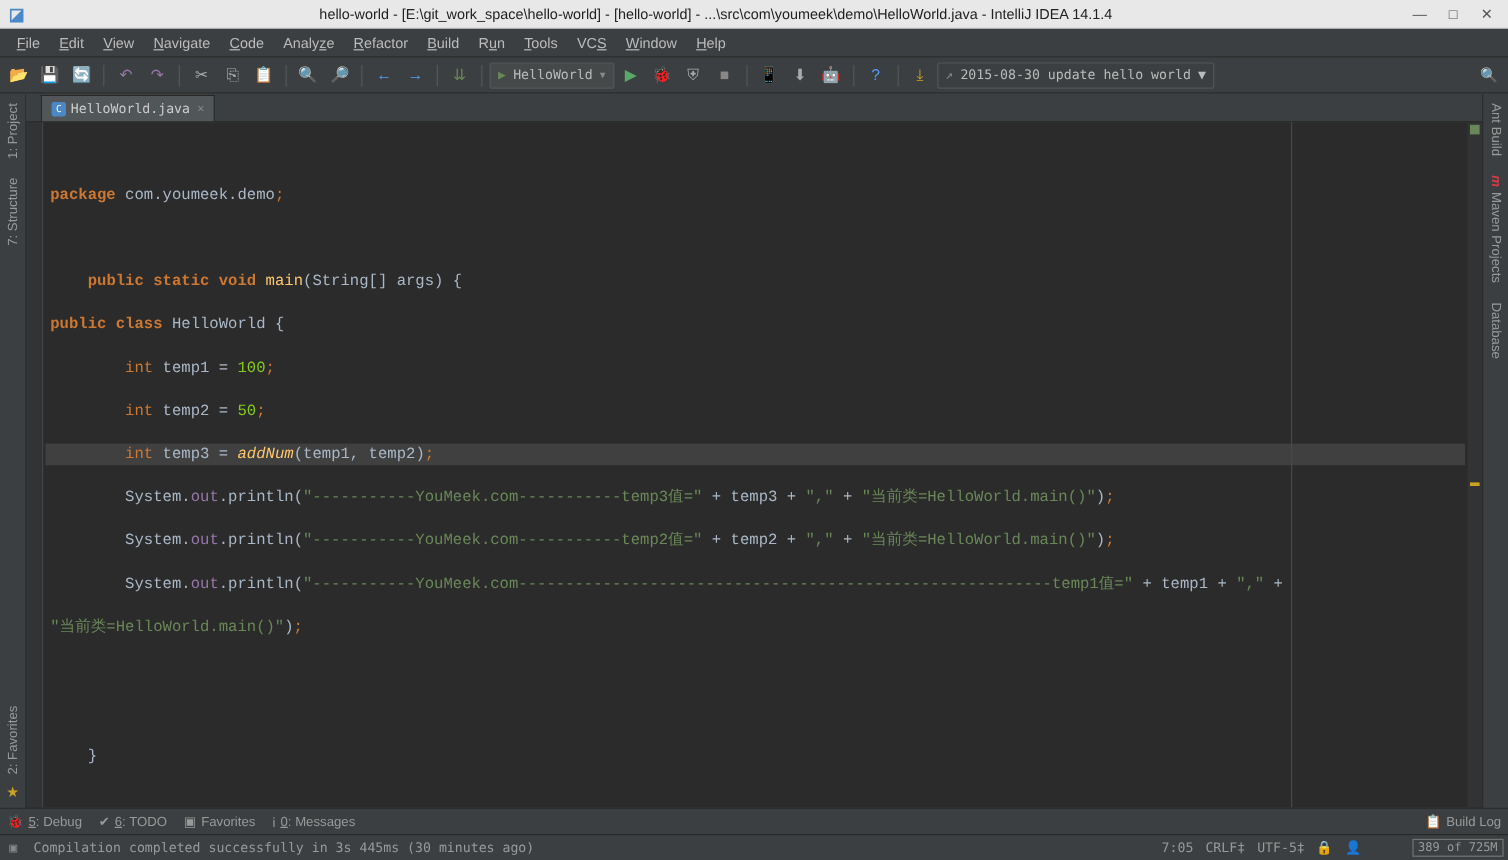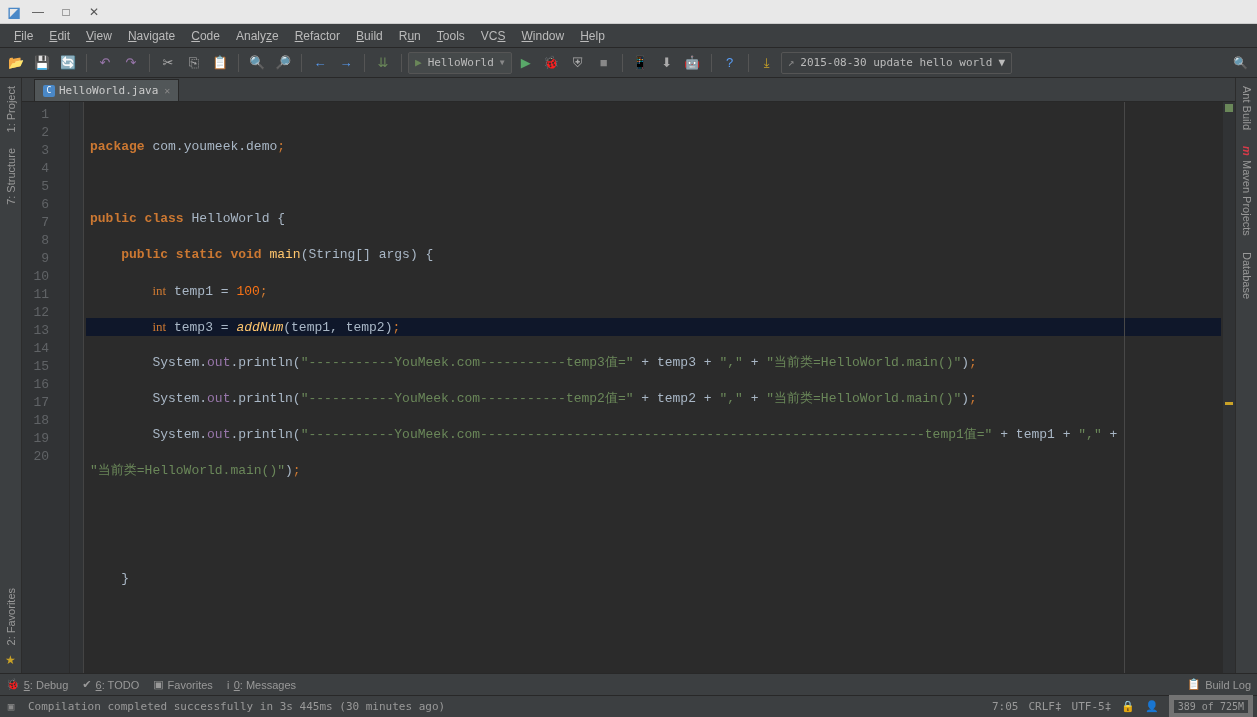--- a/index.html
+++ b/index.html
@@ -167,50 +167,50 @@
   user-select: none;
 }
 .fold-gutter {
   width: 14px;
   background: #313335;
   position: relative;
   border-right: 1px solid #444;
 }
 .code-area {
   flex: 1;
-  padding: 0 2px;
+  padding: 16px 2px;
   line-height: 18px;
   white-space: pre;
   overflow: auto;
   position: relative;
 }
 .code-area .line { height: 18px; display: block; padding-left: 4px; }
-.code-area .line.hl { background: #0f172a; }
+.code-area .line.hl { background: #404040; }
 .right-margin-line {
   position: absolute;
   top: 0; bottom: 0;
   left: 1040px;
   width: 1px;
   background: #484848;
 }
 .error-stripe {
   width: 12px;
   background: #313335;
   position: relative;
 }
 .error-stripe .marker-green { position: absolute; top: 2px; right: 2px; width: 8px; height: 8px; background: #6a8759; }
 .error-stripe .marker-yellow { position: absolute; right: 2px; width: 8px; height: 3px; background: #c9a227; }
 
 
 .kw { color: #cc7832; font-weight: bold; }
-.kw2 { color: #cc7832; font-family: Liberation Serif, serif; }
+.kw2 { color: #cc7832; }
 .cls { color: #a9b7c6; }
 .mtd { color: #ffc66d; font-style: italic; }
 .mtd2 { color: #ffc66d; }
-.num { color: #f97316; }
+.num { color: #84cc16; }
 .str { color: #6a8759; }
 .punc { color: #cc7832; }
 .op { color: #a9b7c6; }
 .ident { color: #a9b7c6; }
 .field { color: #9876aa; }
 .pkg { color: #a9b7c6; }
 
 .bottom-toolbar {
   height: 22px;
   background: #3c3f41;
@@ -235,27 +235,28 @@
   align-items: center;
   padding: 0 4px;
   gap: 10px;
   font-size: 11px;
   color: #999;
   font-family: monospace;
 }
 .statusbar .spacer { flex: 1; }
 .statusbar .sitem { display: flex; align-items: center; gap: 4px; }
 .statusbar .present-icon { width: 14px; height: 14px; display: inline-flex; align-items: center; justify-content: center; color: #888; }
-.statusbar .mem { border: 5px solid #737373; padding: 1px 4px; font-size: 10px; }
+.statusbar .mem { border: 1px solid #737373; padding: 1px 4px; font-size: 10px; margin-left: 32px; }
 </style>
 </head>
 <body>
 
 <div class="titlebar">
   <div class="logo">◪</div>
+  <div class="title">hello-world - [E:\git_work_space\hello-world] - [hello-world] - ...\src\com\youmeek\demo\HelloWorld.java - IntelliJ IDEA 14.1.4</div>
   <div class="win-btns">
     <div class="win-btn">—</div>
     <div class="win-btn">□</div>
     <div class="win-btn">✕</div>
   </div>
 </div>
 
 <div class="menubar">
   <div class="menu-item"><span class="underline">F</span>ile</div>
   <div class="menu-item"><span class="underline">E</span>dit</div>
@@ -335,49 +336,29 @@
   <div class="editor-region">
     <div class="editor-tabs">
       <div class="tab">
         <span class="file-icon">C</span>
         <span>HelloWorld.java</span>
         <span class="close">✕</span>
       </div>
     </div>
 
     <div class="editor">
-      <div class="line-numbers" id="lnums">1
-2
-3
-4
-5
-6
-7
-8
-9
-10
-11
-12
-13
-14
-15
-16
-17
-18
-19
-20
-</div>
       <div class="fold-gutter"></div>
       <div class="code-area" id="codearea">
         <div class="right-margin-line"></div>
 <span class="line"><span class="kw">package</span> <span class="pkg">com.youmeek.demo</span><span class="punc">;</span></span>
 <span class="line"></span>
+<span class="line">    <span class="kw">public static void</span> <span class="mtd2">main</span><span class="op">(String[] args) {</span></span>
 <span class="line"><span class="kw">public class</span> <span class="cls">HelloWorld</span> <span class="op">{</span></span>
-<span class="line">    <span class="kw">public static void</span> <span class="mtd2">main</span><span class="op">(String[] args) {</span></span>
 <span class="line">        <span class="kw2">int</span> <span class="ident">temp1</span> <span class="op">=</span> <span class="num">100</span><span class="punc">;</span></span>
+<span class="line">        <span class="kw2">int</span> <span class="ident">temp2</span> <span class="op">=</span> <span class="num">50</span><span class="punc">;</span></span>
 <span class="line hl">        <span class="kw2">int</span> <span class="ident">temp3</span> <span class="op">=</span> <span class="mtd">addNum</span><span class="op">(temp1, temp2)</span><span class="punc">;</span></span>
 <span class="line">        <span class="ident">System</span><span class="op">.</span><span class="field">out</span><span class="op">.println(</span><span class="str">"-----------YouMeek.com-----------temp3值="</span> <span class="op">+</span> <span class="ident">temp3</span> <span class="op">+</span> <span class="str">","</span> <span class="op">+</span> <span class="str">"当前类=HelloWorld.main()"</span><span class="op">)</span><span class="punc">;</span></span>
 <span class="line">        <span class="ident">System</span><span class="op">.</span><span class="field">out</span><span class="op">.println(</span><span class="str">"-----------YouMeek.com-----------temp2值="</span> <span class="op">+</span> <span class="ident">temp2</span> <span class="op">+</span> <span class="str">","</span> <span class="op">+</span> <span class="str">"当前类=HelloWorld.main()"</span><span class="op">)</span><span class="punc">;</span></span>
 <span class="line">        <span class="ident">System</span><span class="op">.</span><span class="field">out</span><span class="op">.println(</span><span class="str">"-----------YouMeek.com---------------------------------------------------------temp1值="</span> <span class="op">+</span> <span class="ident">temp1</span> <span class="op">+</span> <span class="str">","</span> <span class="op">+</span></span>
 <span class="line"><span class="str">"当前类=HelloWorld.main()"</span><span class="op">)</span><span class="punc">;</span></span>
 <span class="line"></span>
 <span class="line"></span>
 <span class="line">    <span class="op">}</span></span>
 <span class="line"></span>
 

